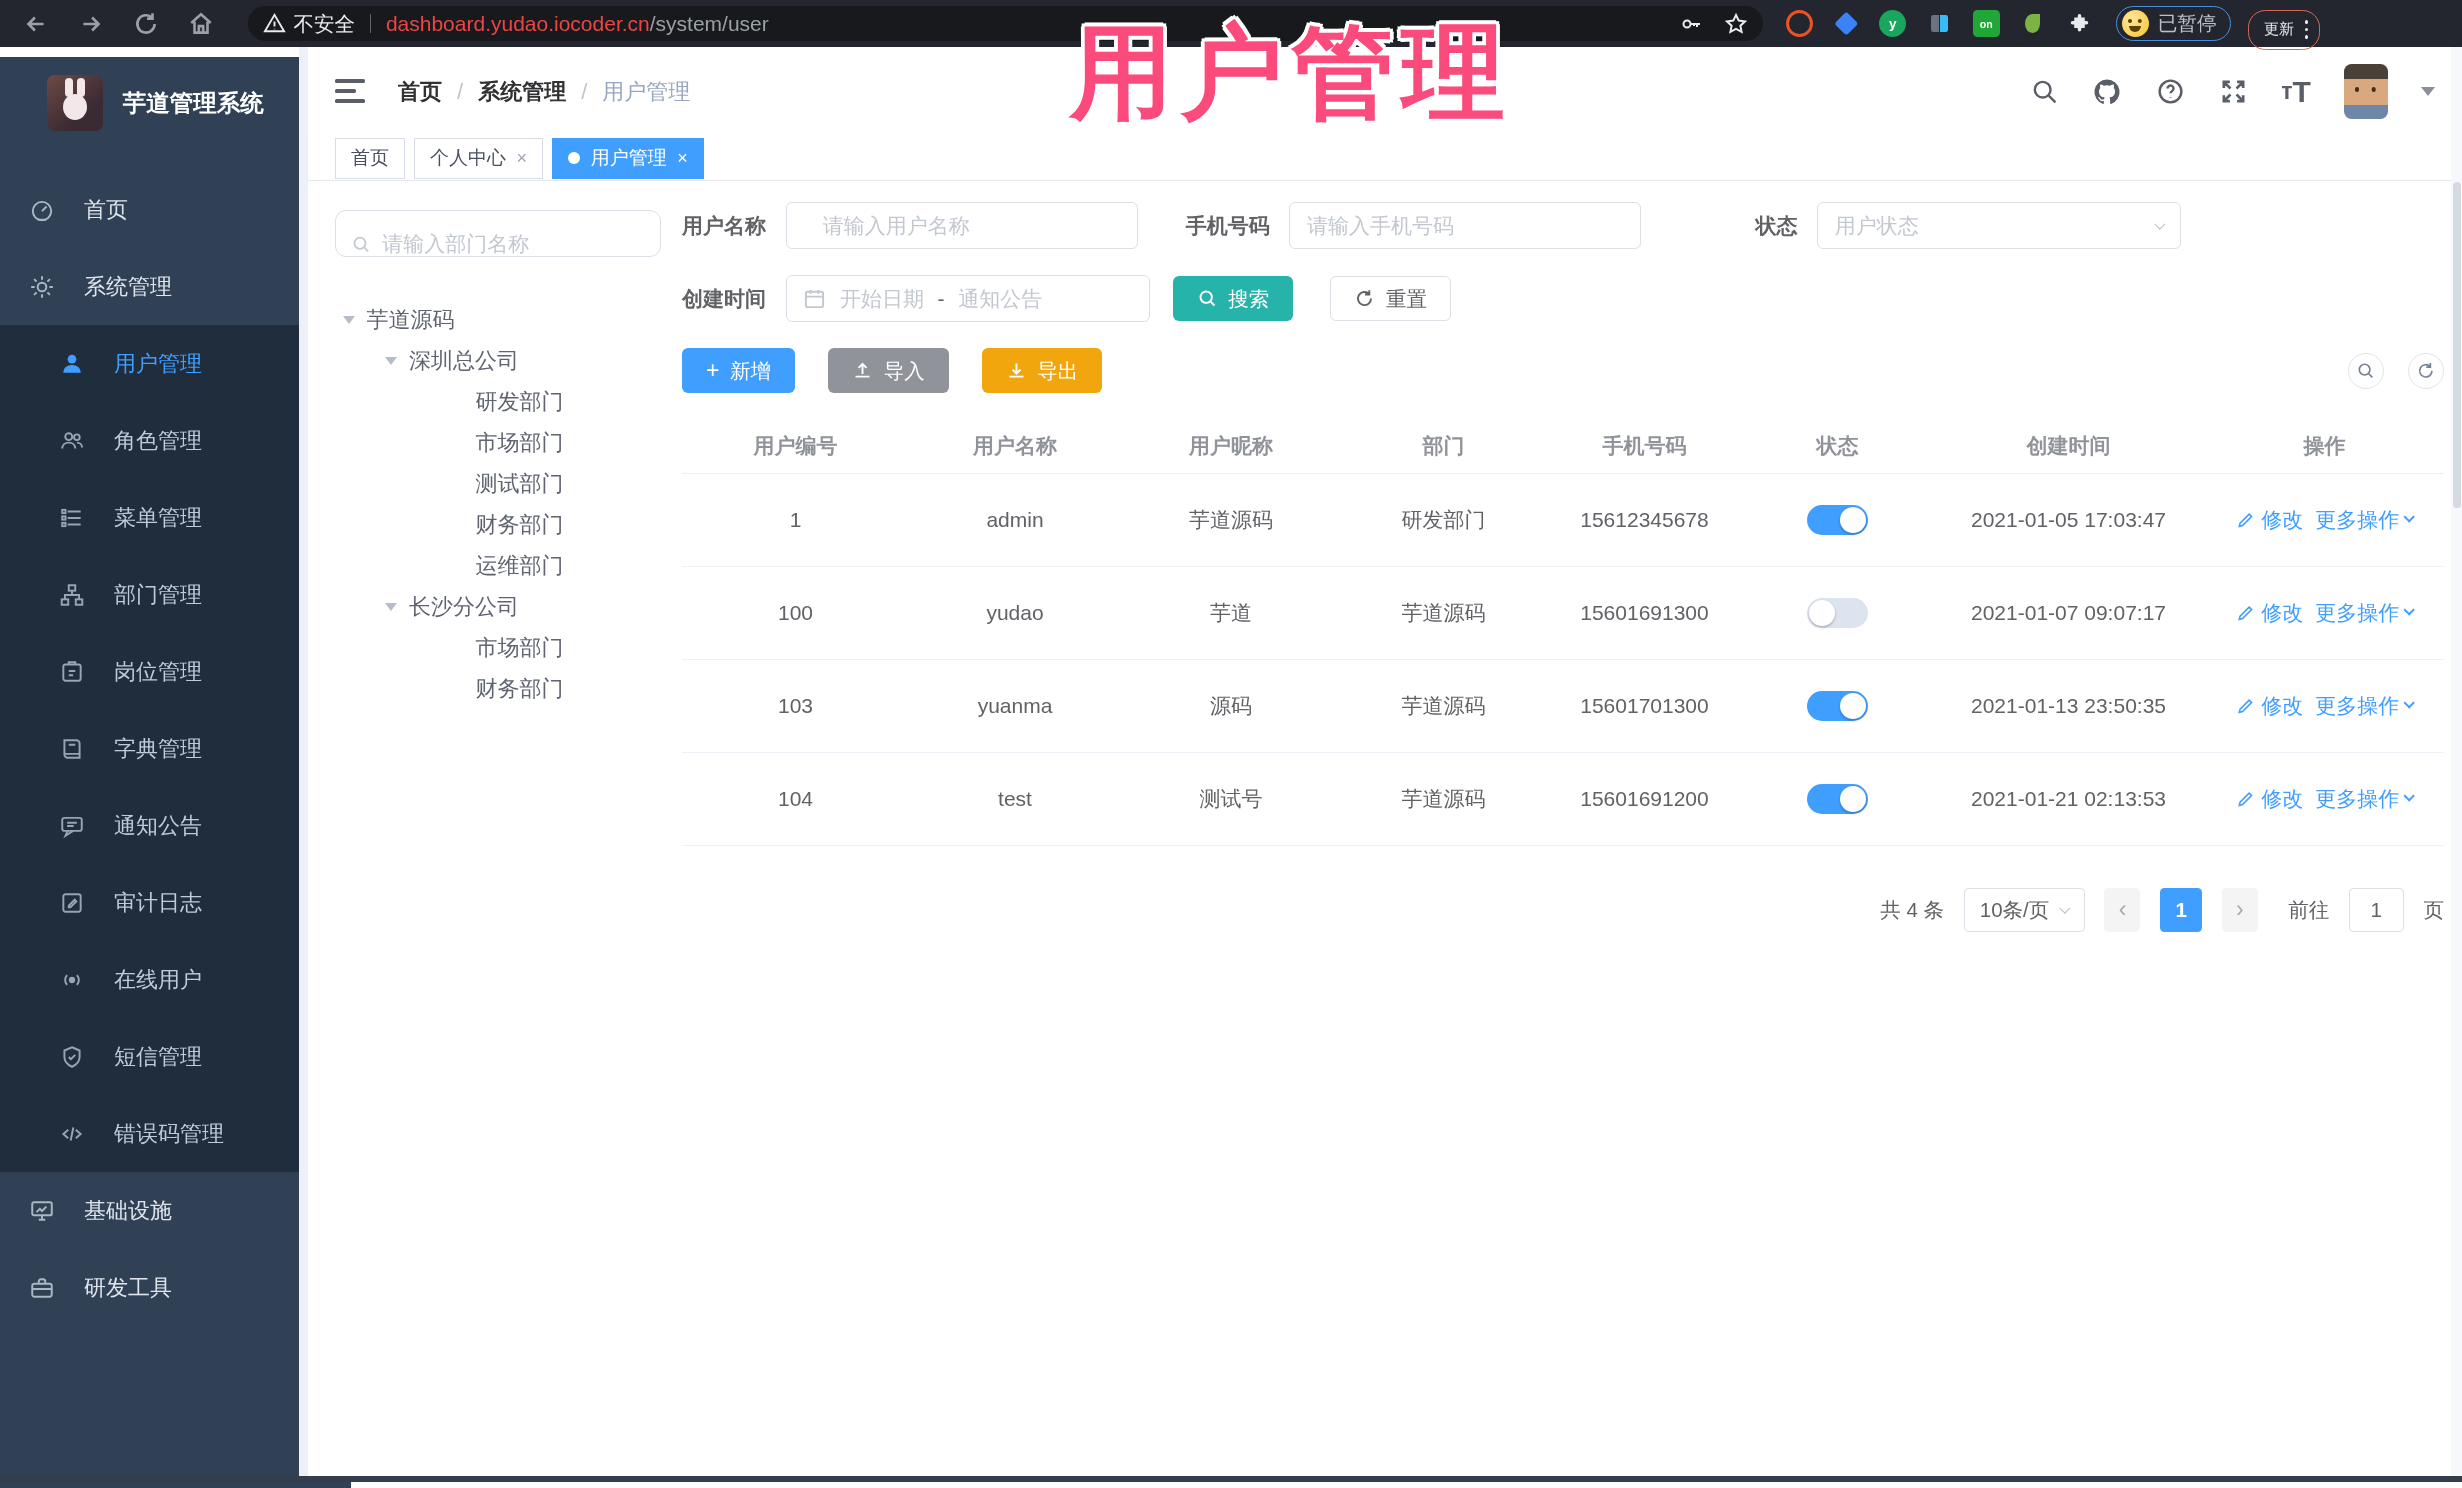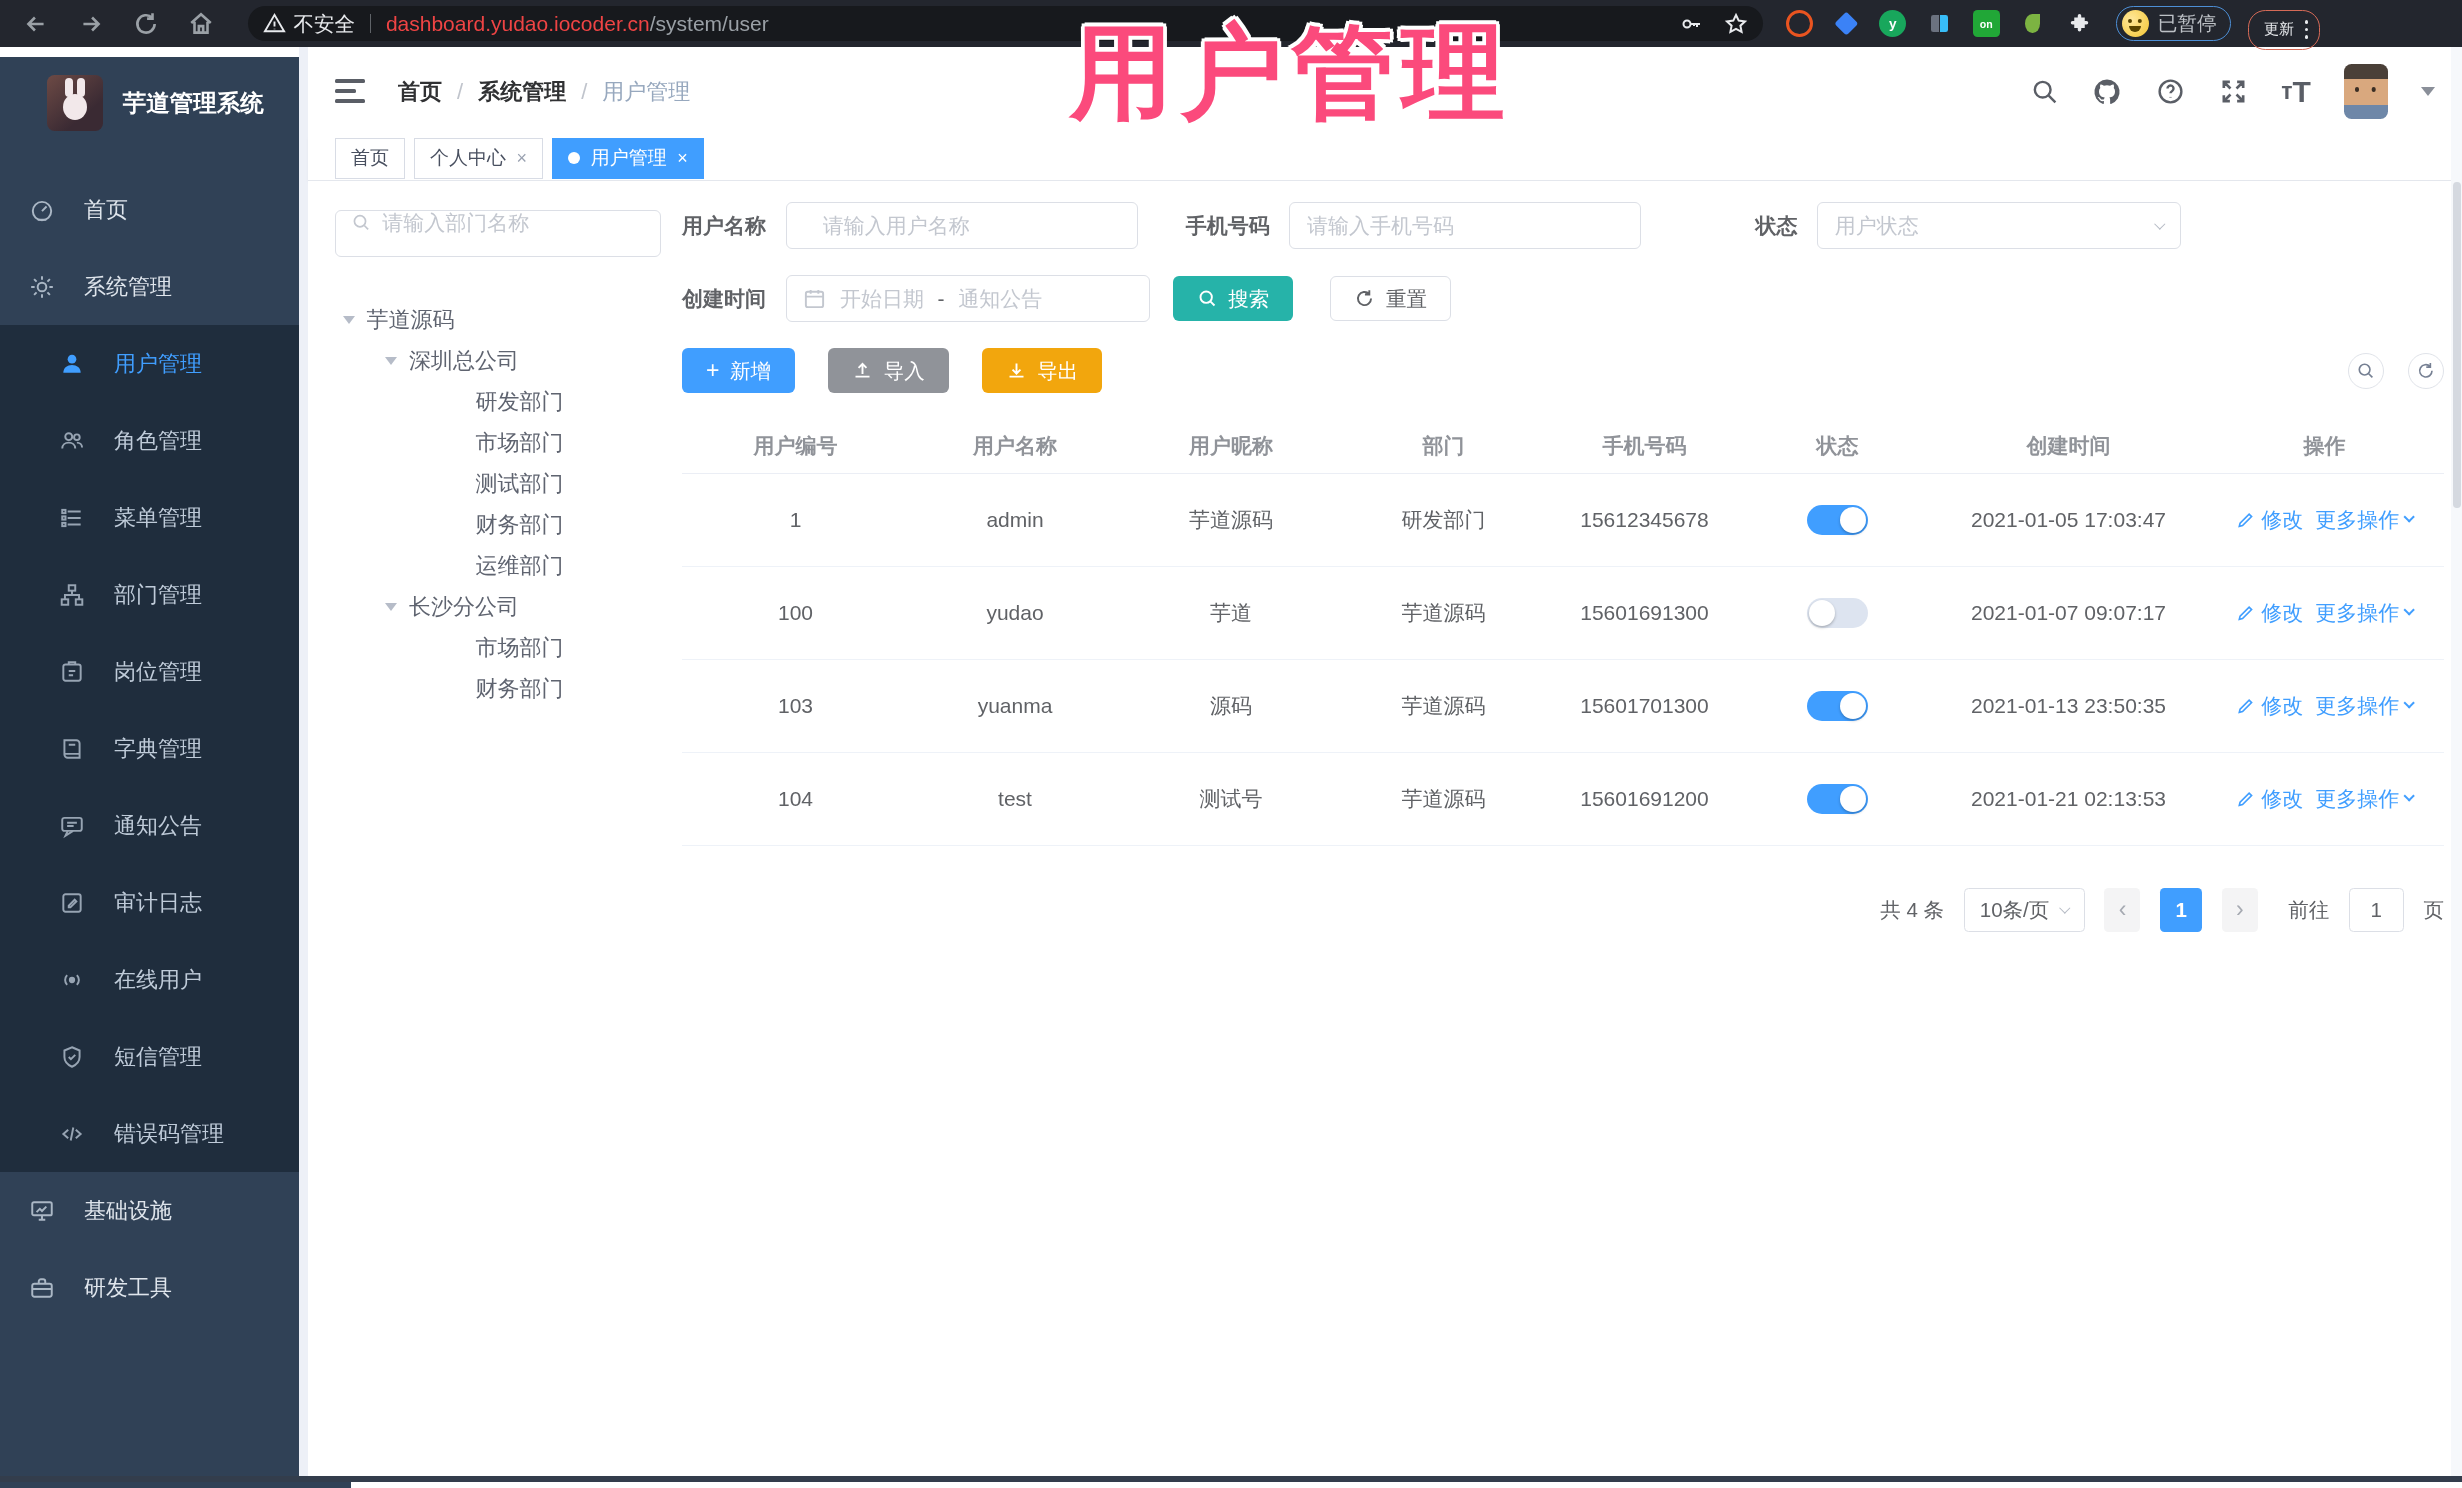--- a/index.html
+++ b/index.html
@@ -82,21 +82,21 @@
   .tag.active .dot{width:12px;height:12px;border-radius:50%;background:#fff;}
   .tag.active .x{color:#fff;}
 
   
   .content{position:relative;height:1300px;background:#fff;}
   .page-scrollbar{position:absolute;right:0;top:-135px;width:10.6px;height:1435px;background:#f6f8fb;}
   .page-scrollbar .thumb{position:absolute;left:1.5px;top:136px;width:7.6px;height:326px;border-radius:3.8px;background:#d5d9e0;}
 
   
   .dept-col{position:absolute;left:27px;top:29px;width:326px;}
-  .tree-search{height:47px;border:0.8px solid #dcdfe6;border-radius:6px;display:flex;align-items:flex-start;gap:10.6px;padding:0 15px;color:#c0c4cc;}
+  .tree-search{height:47px;border:0.8px solid #dcdfe6;border-radius:11px;display:flex;align-items:flex-end;gap:10.6px;padding:0 15px;color:#c0c4cc;}
   .tree-search input{border:none;outline:none;font-size:21px;color:#606266;width:100%;font-family:inherit;}
   .tree-search input::placeholder{color:#c3c7cf;}
   .tree{margin-top:42px;font-size:22px;color:#5f6470;}
   .tnode{height:41px;display:flex;align-items:center;gap:12px;cursor:pointer;}
   .tnode .caret{width:0;height:0;border-left:6.8px solid transparent;border-right:6.8px solid transparent;border-top:8.3px solid #b6bcc8;flex:0 0 auto;}
   .tnode .caret.empty{border:none;width:13.6px;}
   .lv0{padding-left:7.6px;}
   .lv1{padding-left:50px;}
   .lv2{padding-left:115px;}
 

